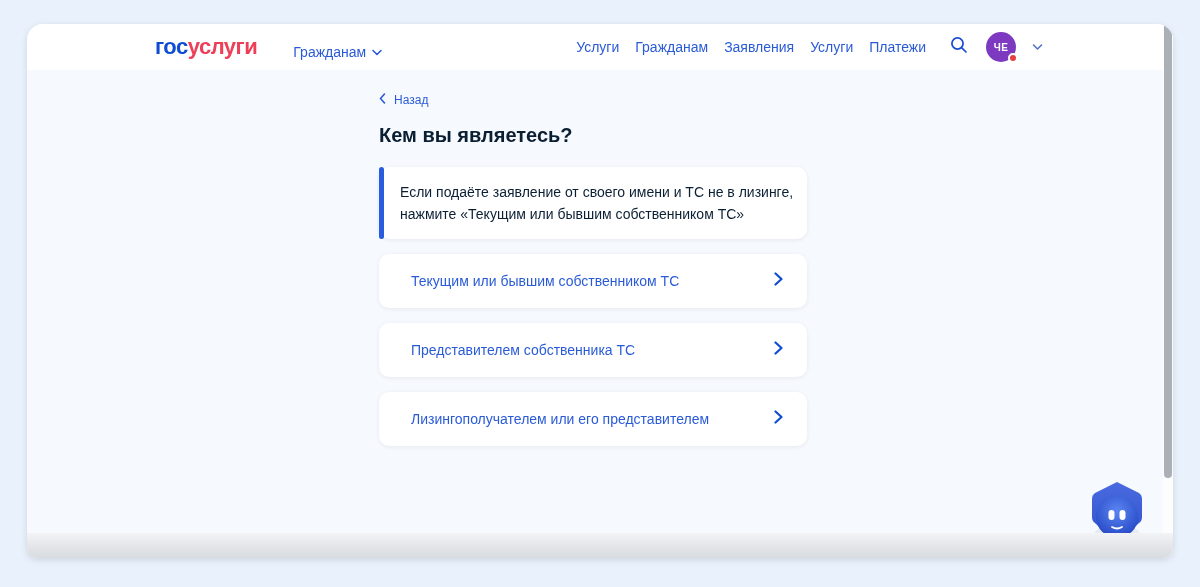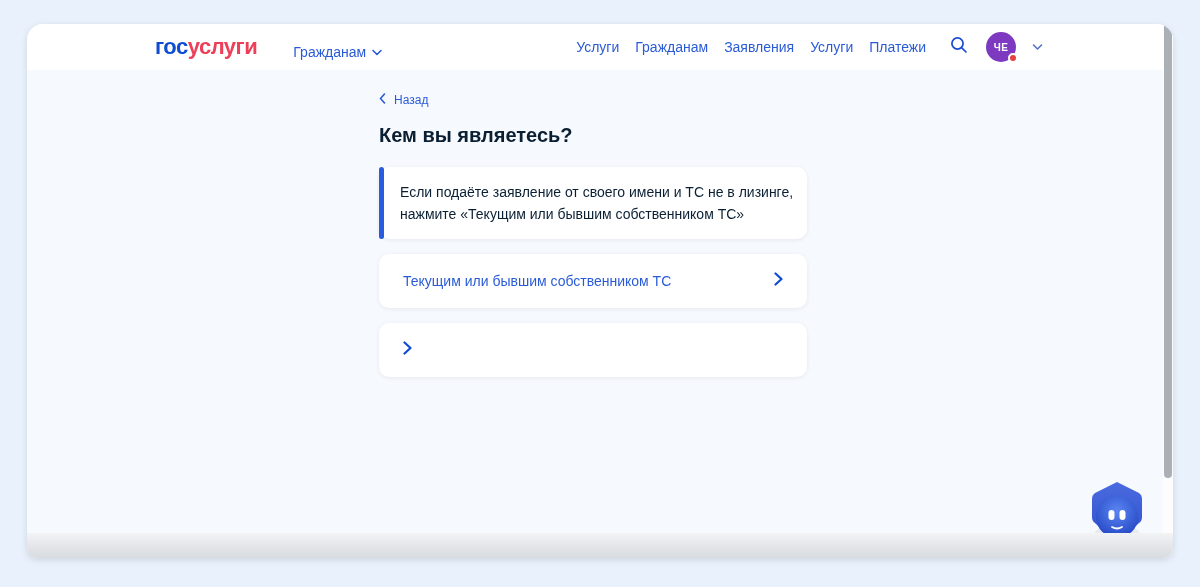--- a/index.html
+++ b/index.html
@@ -83,21 +83,21 @@
     margin-top: 15px;
     height: 54px;
     background: #ffffff;
     border-radius: 10px;
     padding: 0 24px;
     box-shadow: 0 1px 4px rgba(40,60,90,0.08);
     display: flex; align-items: center; justify-content: space-between;
     cursor: pointer;
   }
   .option-card:first-of-type { margin-top: 14px; }
-  .option-label { color: #2a5bd7; font-size: 14px; }
+  .option-label { color: #2a5bd7; font-size: 14px; margin-left: 8px; }
   
   .assistant {
     position: absolute;
     left: 1057px; top: 409px;
     width: 66px; height: 66px;
     cursor: pointer;
   }
   .scrollbar-track {
     position: absolute; right: 0; top: 0;
     width: 10px; height: 100%;
@@ -182,27 +182,36 @@
       <div class="option-card">
         <span class="option-label">Текущим или бывшим собственником ТС</span>
         <span>
           <svg width="9" height="14" viewBox="0 0 9 14">
               <path d="M1.5 1.5 L7.5 7 L1.5 12.5" fill="none" stroke="#0d4cd3" stroke-width="2.2" stroke-linecap="round" stroke-linejoin="round"></path>
             </svg>
         </span>
       </div>
 
       <div class="option-card">
+        <span class="option-label">Представителем собственника ТС</span>
         <span>
           <svg width="9" height="14" viewBox="0 0 9 14">
               <path d="M1.5 1.5 L7.5 7 L1.5 12.5" fill="none" stroke="#0d4cd3" stroke-width="2.2" stroke-linecap="round" stroke-linejoin="round"></path>
             </svg>
         </span>
       </div>
 
+      <div class="option-card">
+        <span class="option-label">Лизингополучателем или его представителем</span>
+        <span>
+          <svg width="9" height="14" viewBox="0 0 9 14">
+              <path d="M1.5 1.5 L7.5 7 L1.5 12.5" fill="none" stroke="#0d4cd3" stroke-width="2.2" stroke-linecap="round" stroke-linejoin="round"></path>
+            </svg>
+        </span>
+      </div>
     </div>
 
     <div class="assistant">
       <span>
         <svg width="66" height="66" viewBox="0 0 66 66">
           <defs>
             <linearGradient id="hood" x1="0" y1="0" x2="0" y2="1">
               <stop offset="0" stop-color="#4a6be0"></stop>
                 <stop offset="1" stop-color="#2f50c8"></stop>
             </linearGradient>

